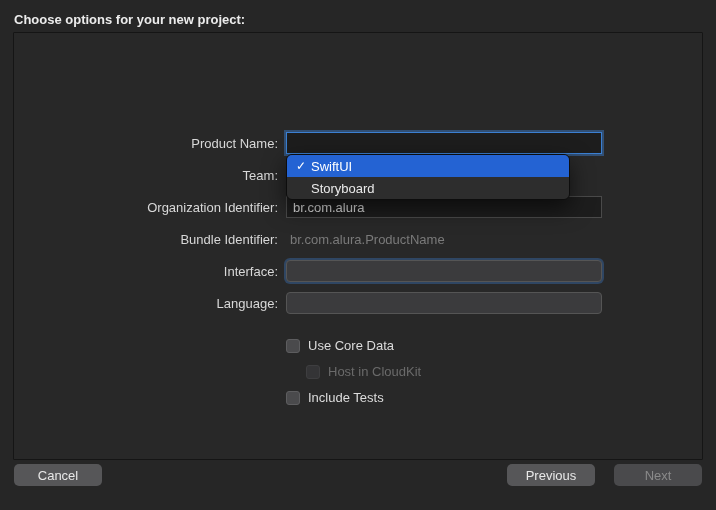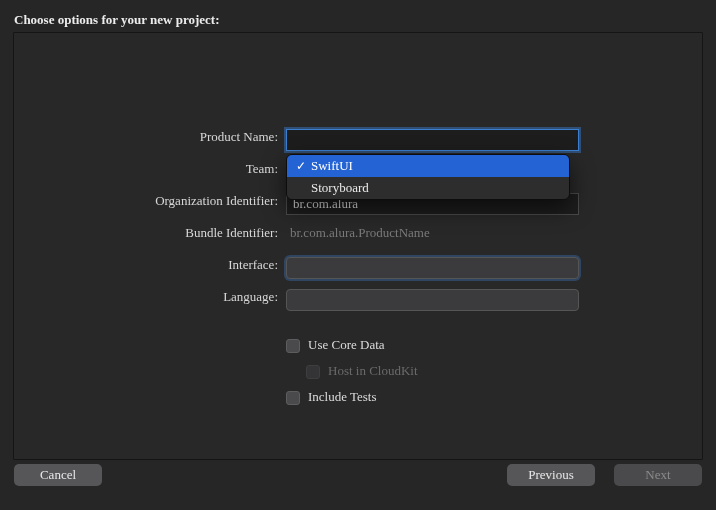--- a/index.html
+++ b/index.html
@@ -1,15 +1,15 @@
 <!DOCTYPE html>
 <html><head>
 <meta charset="utf-8">
 <style>
-  * { box-sizing: border-box; margin: 0; padding: 0; font-family: Liberation Serif, serif; }
+  * { box-sizing: border-box; margin: 0; padding: 0; }
   html, body { width: 716px; height: 510px; overflow: hidden; }
   body {
     background: #262626;
     font-family: -apple-system, "Helvetica Neue", Arial, sans-serif;
     font-size: 13px;
     color: #e8e8e8;
     position: relative;
   }
   .header {
     padding: 12px 14px 8px 14px;
@@ -28,33 +28,33 @@
     border-radius: 1px;
   }
   .form {
     position: absolute;
     top: 96px;
     left: 0;
     right: 0;
   }
   .row {
     display: flex;
-    align-items: flex-start;
+    align-items: center;
     height: 28px;
     margin-bottom: 4px;
   }
   .label {
     width: 272px;
     text-align: right;
     padding-right: 8px;
     color: #d8d8d8;
     font-size: 13px;
   }
   .field {
-    width: 293px;
+    width: 316px;
     position: relative;
   }
   .text-input {
     width: 100%;
     height: 22px;
     background: #1d1d1d;
     border: 1px solid #4a4a4a;
     color: #e0e0e0;
     padding: 2px 6px;
     font-size: 13px;

